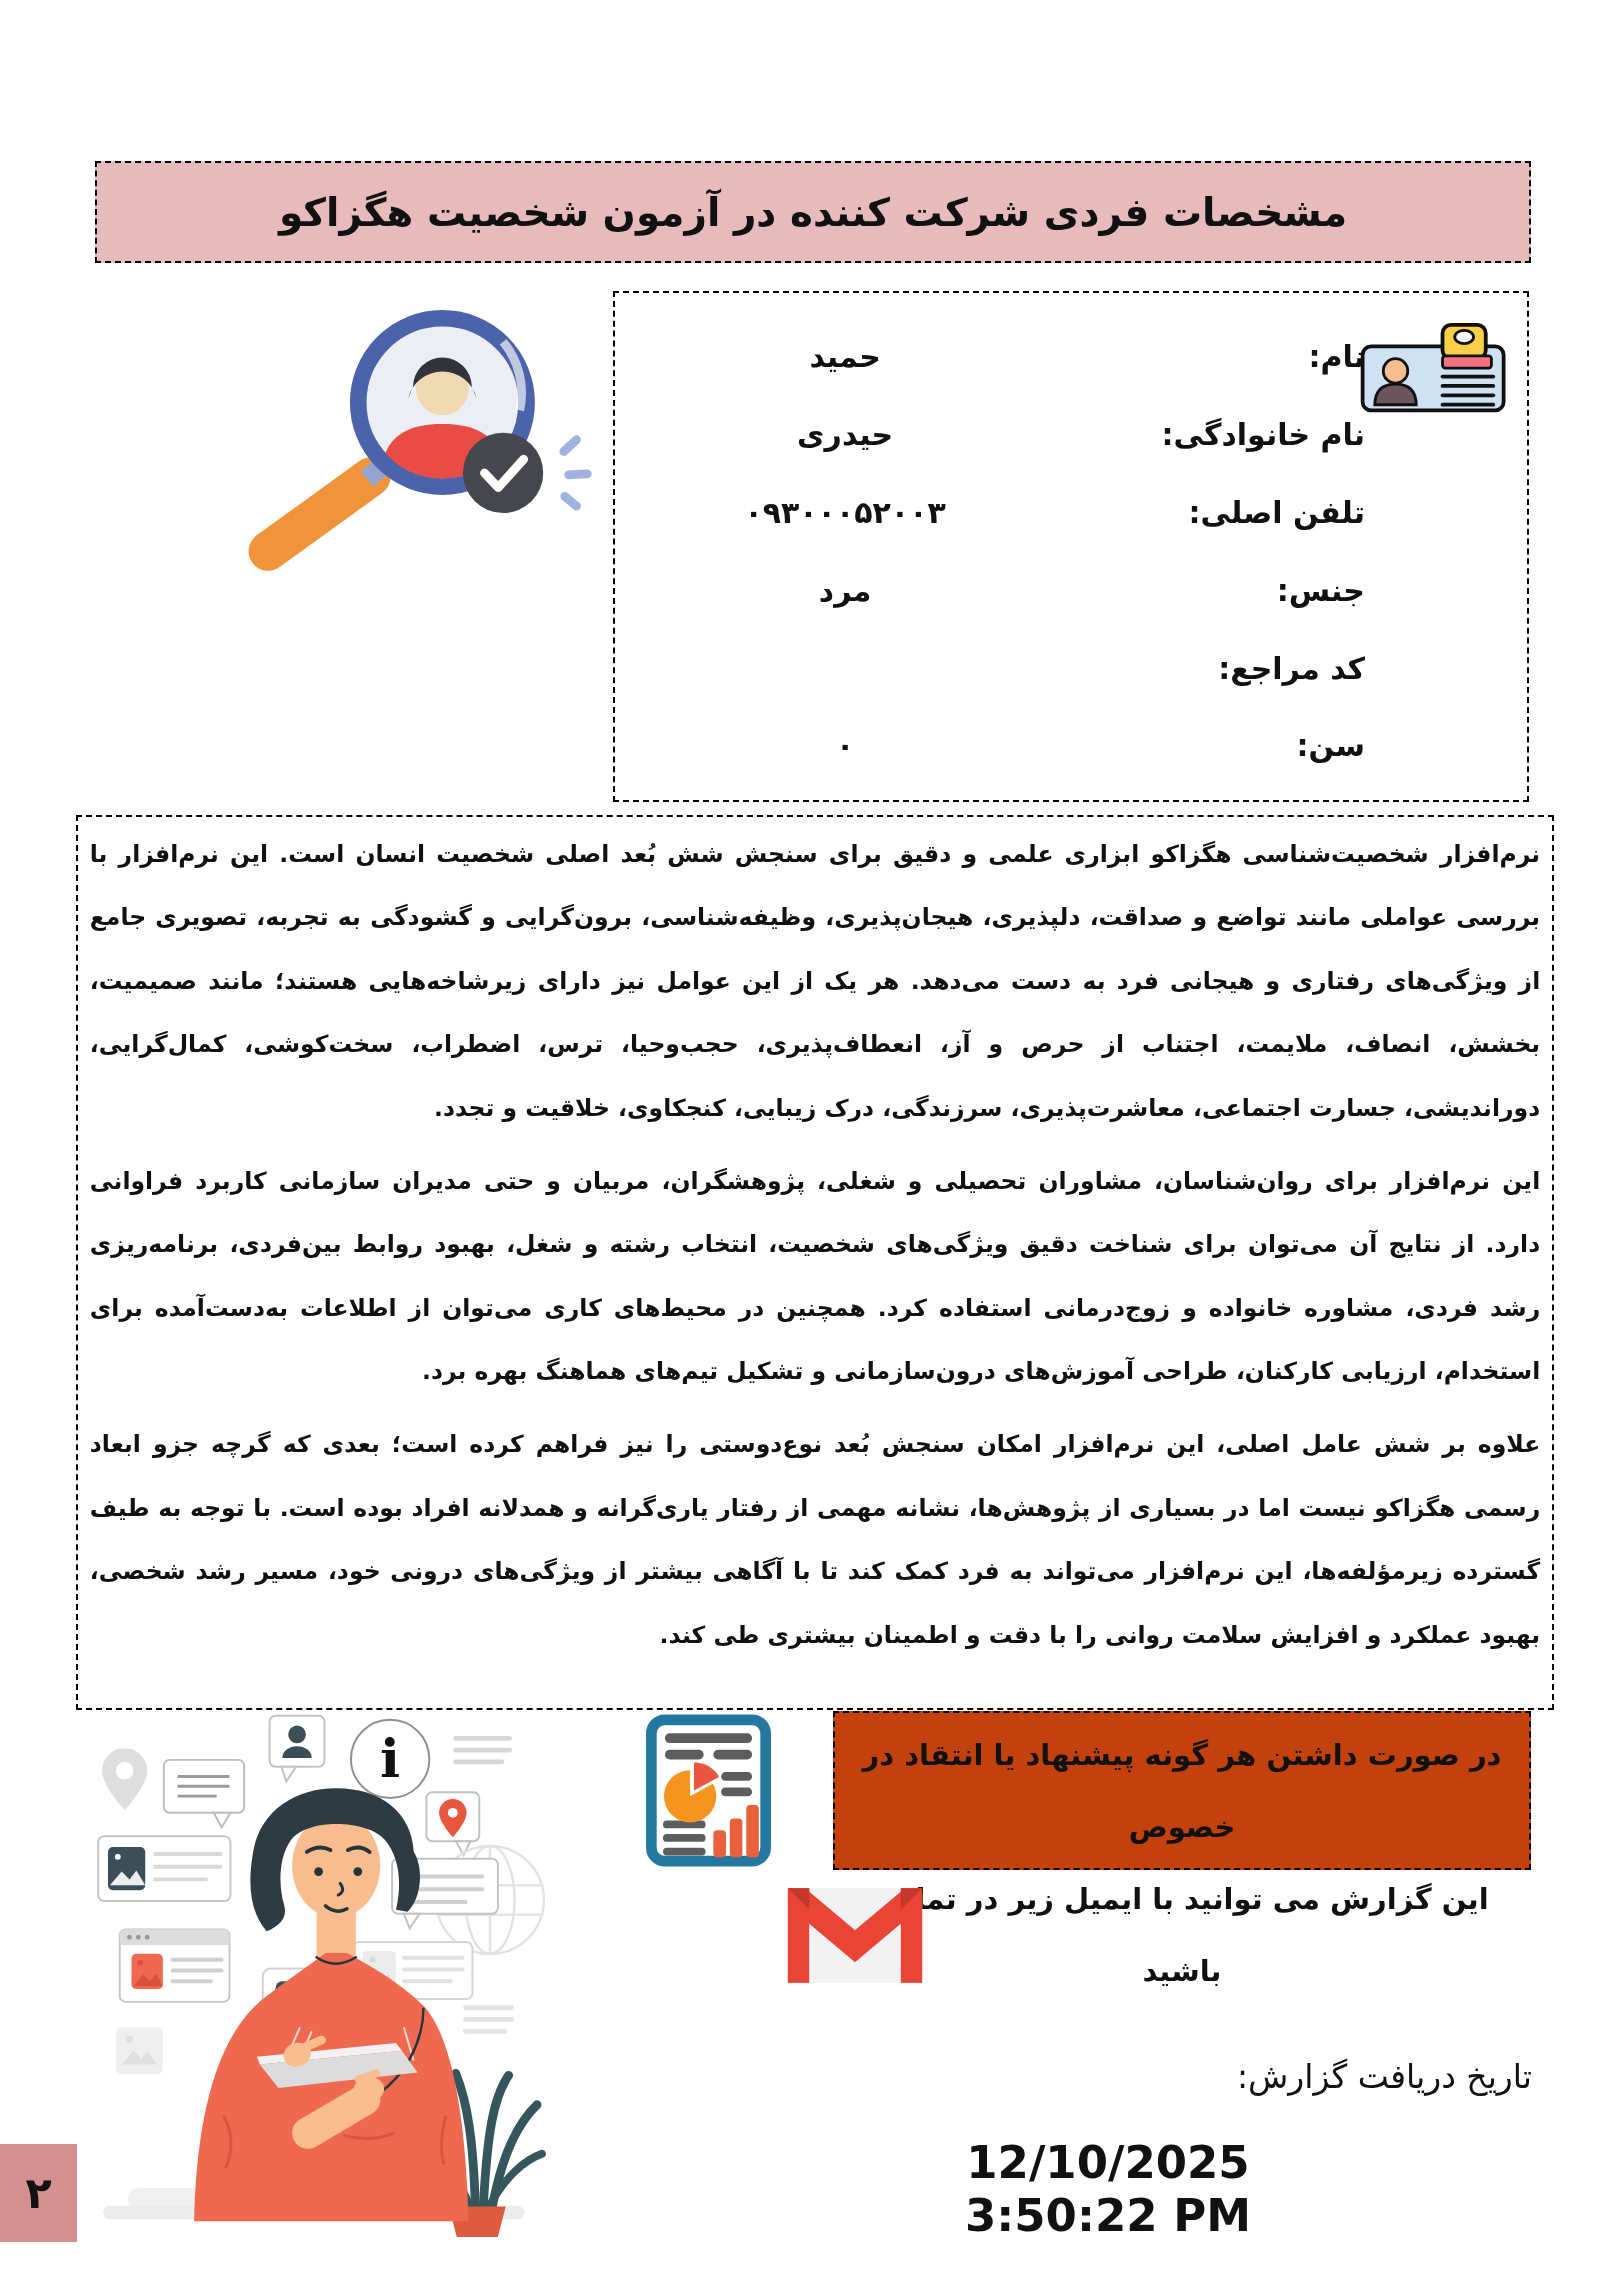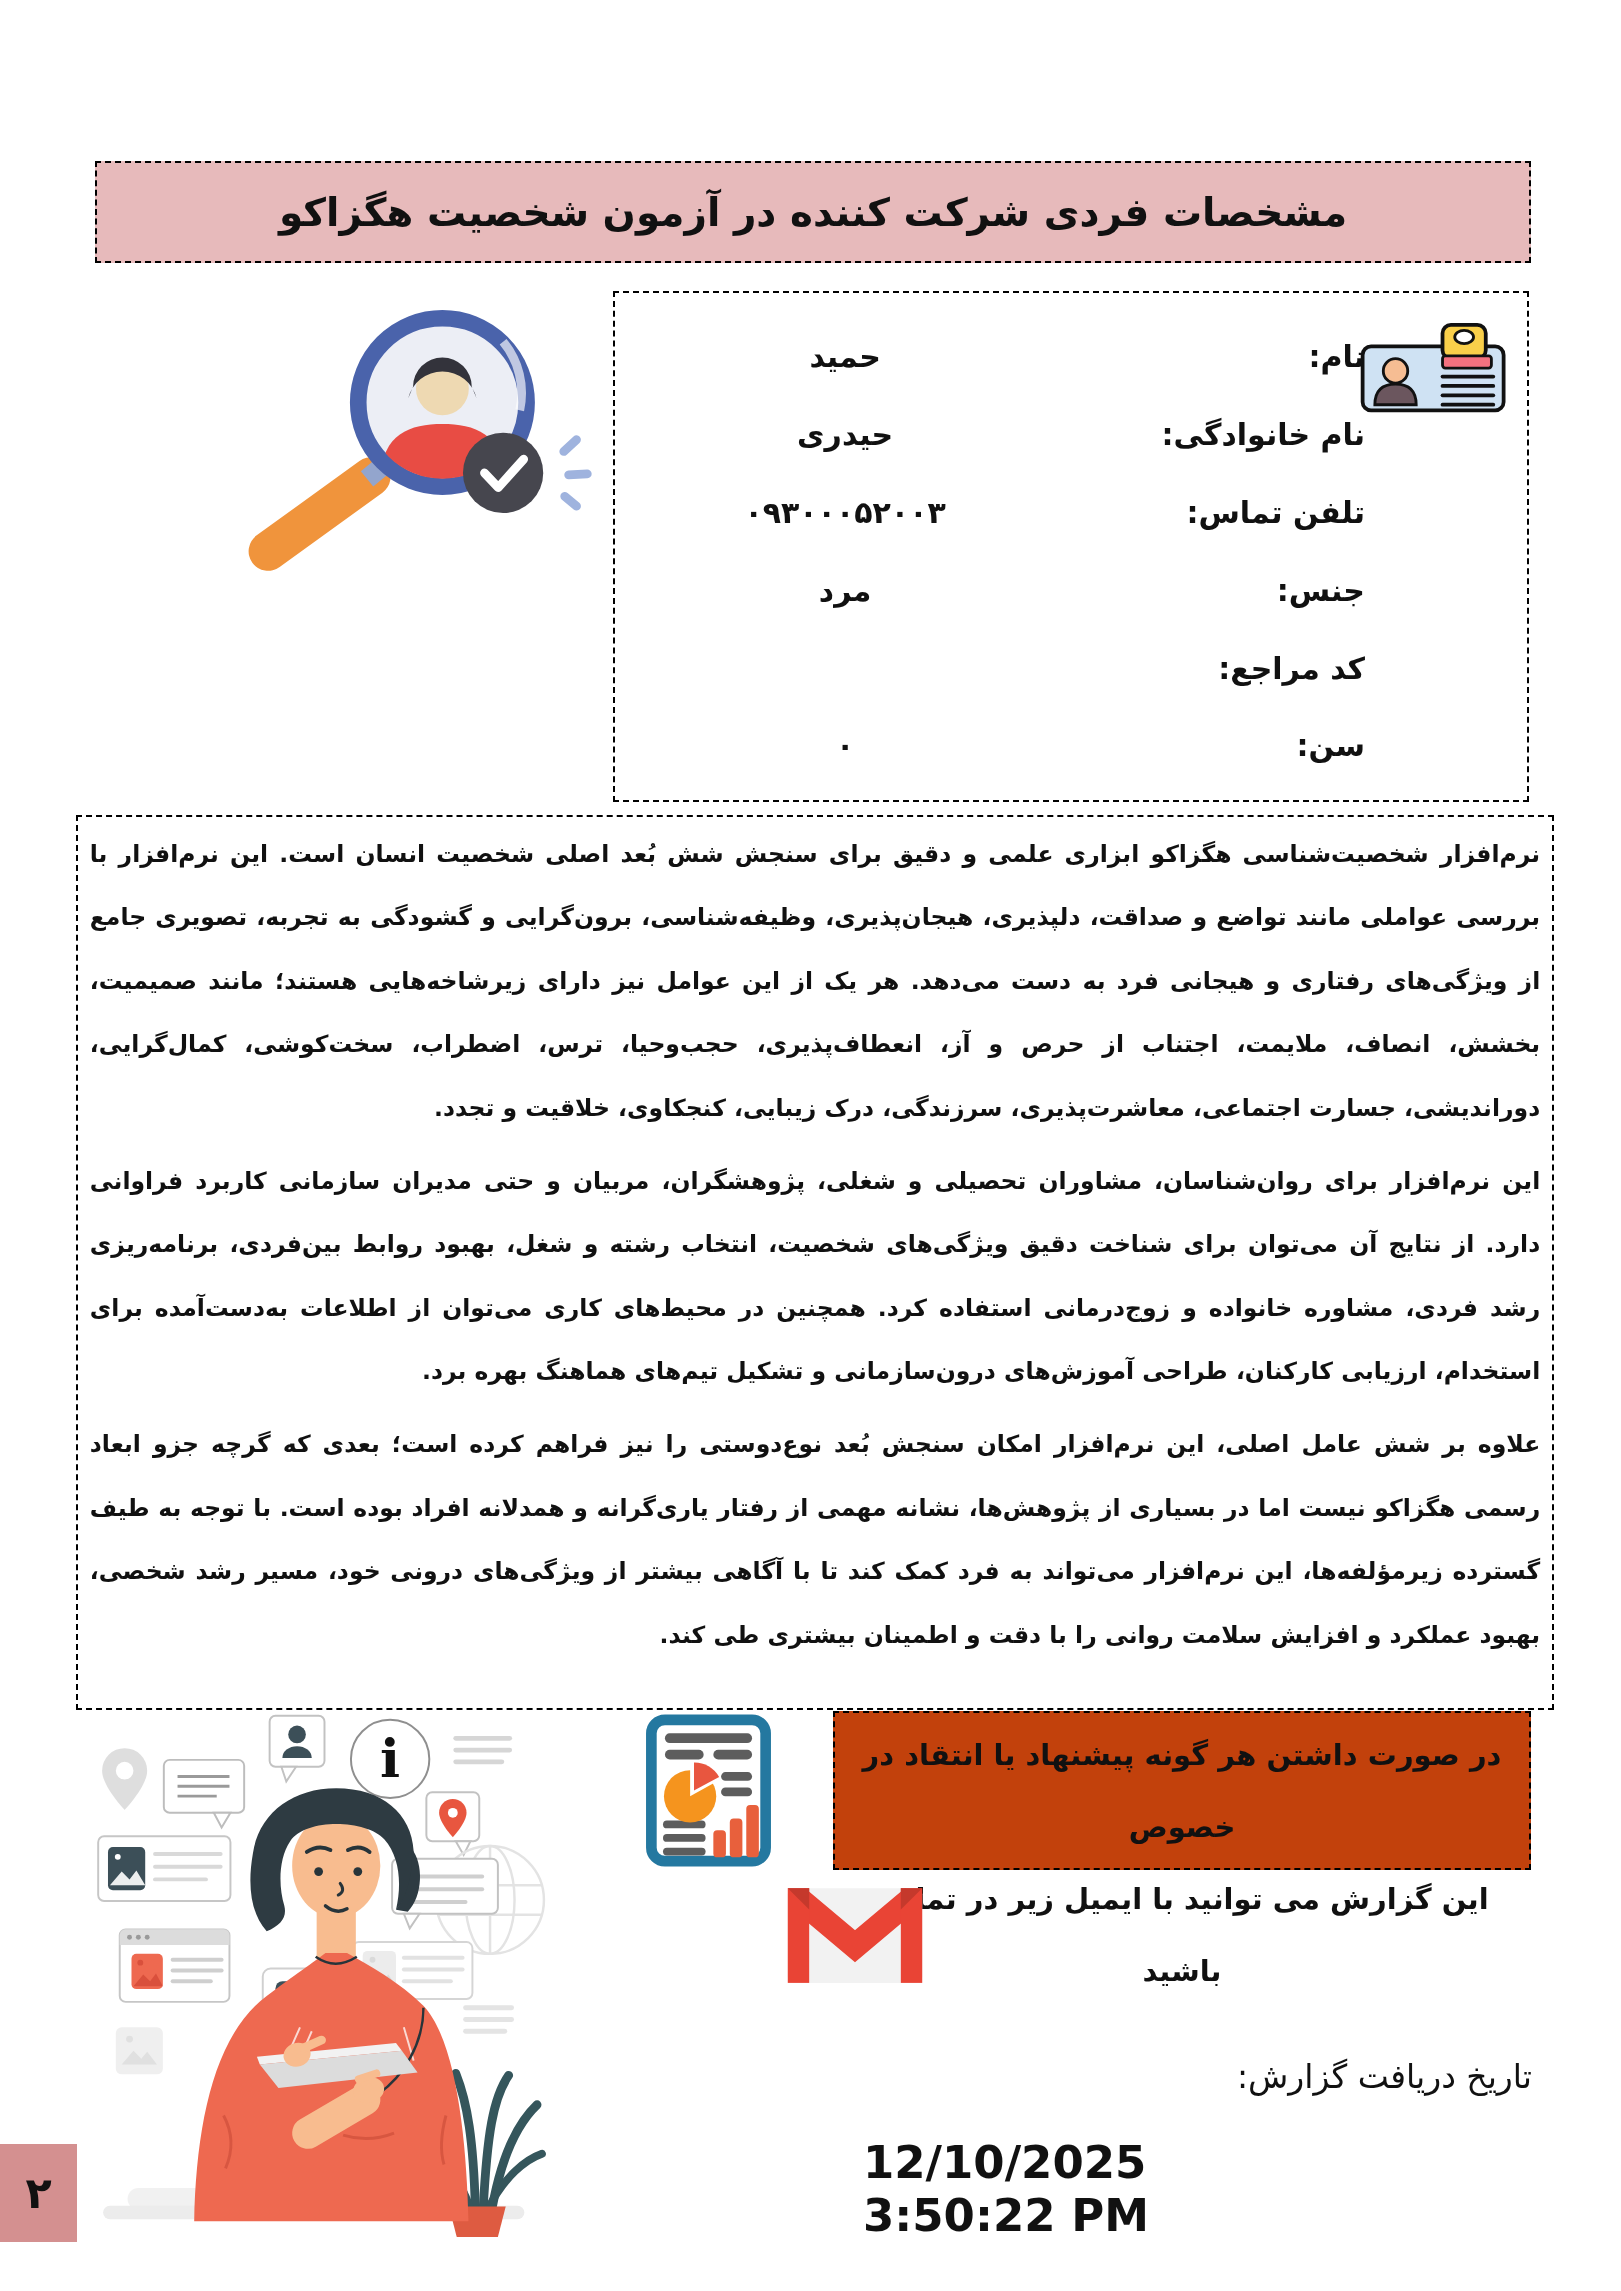--- a/index.html
+++ b/index.html
@@ -28,21 +28,21 @@
   .desc-inner p{margin:0 0 9.8px 0;font-size:23.5px;font-weight:bold;line-height:2.7;}
   
   .people-ill{position:absolute;left:59px;top:1656px;width:578px;height:534px;}
   .report-icon{position:absolute;left:645px;top:1666px;width:127px;height:153px;}
   .contact-box{position:absolute;left:833px;top:1663px;width:698px;height:159px;background:#c2410c;
                direction:rtl;text-align:center;font-size:29px;font-weight:bold;line-height:72px;
                padding-top:5.9px;box-sizing:border-box;}
   .gmail{position:absolute;left:779px;top:1831px;width:152px;height:110px;}
   .email{position:absolute;left:959px;top:1837px;font-size:45px;font-weight:bold;direction:ltr;}
   .date-label{position:absolute;right:85px;top:2009px;font-size:33px;font-weight:normal;direction:rtl;}
-  .date-value{position:absolute;left:863px;top:2088px;width:490px;text-align:left;
+  .date-value{position:absolute;left:863px;top:2088px;width:490px;text-align:center;
               font-size:45px;font-weight:bold;}
   .page-badge{position:absolute;left:0;top:2096px;width:77px;height:98px;background:#d49090;
               display:flex;align-items:center;justify-content:center;font-size:43px;font-weight:bold;}
 </style>
 </head>
 <body>
 
 <div class="page">
 
   <header class="title-bar dashed">
@@ -89,21 +89,21 @@
     <div class="info-rows">
       <div class="info-row">
         <span class="info-label">نام:</span>
         <span class="info-value">حمید</span>
       </div>
       <div class="info-row">
         <span class="info-label">نام خانوادگی:</span>
         <span class="info-value">حیدری</span>
       </div>
       <div class="info-row">
-        <span class="info-label">تلفن تماس:</span>
+        <span class="info-label">تلفن اصلی:</span>
         <span class="info-value">۰۹۳۰۰۰۵۲۰۰۳</span>
       </div>
       <div class="info-row">
         <span class="info-label">جنس:</span>
         <span class="info-value">مرد</span>
       </div>
       <div class="info-row">
         <span class="info-label">کد مراجع:</span>
       </div>
       <div class="info-row">

